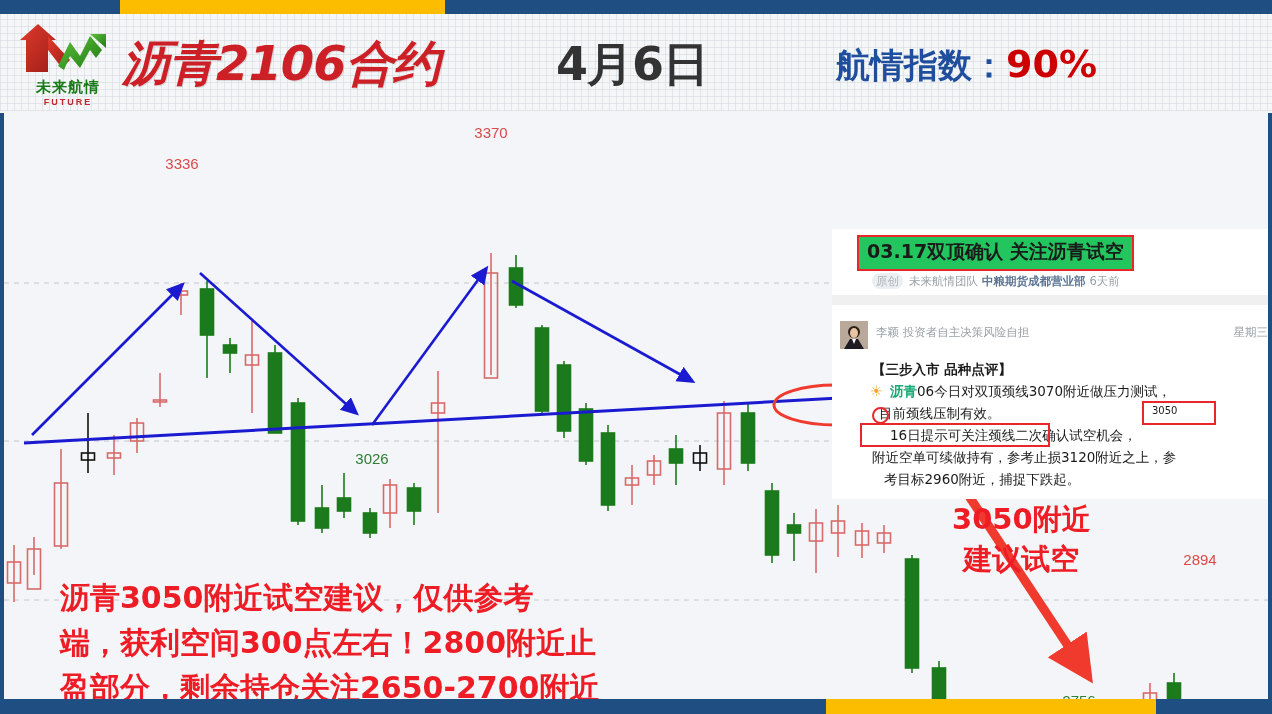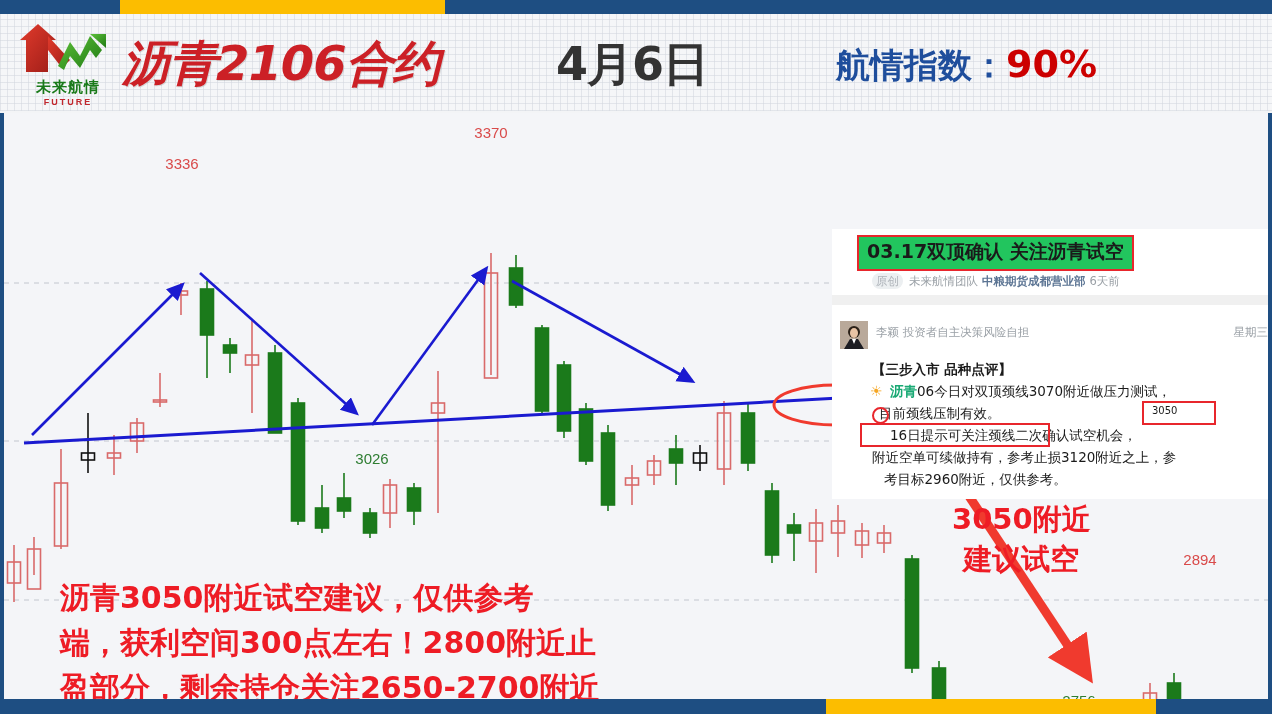--- a/index.html
+++ b/index.html
@@ -351,18 +351,18 @@
     <div class="body-line" id="bl2">
       <span class="green">沥青</span><span>06今日对双顶颈线3070附近做压力测试，</span>
     </div>
     <div class="body-line" id="bl3">目前颈线压制有效。</div>
     <div id="circle-icon"></div>
     <div class="body-line" id="bl4">16日提示可关注颈线二次确认试空机会，</div>
     <div id="price-box"></div>
     <div id="price-box-text">3050</div>
     <div id="phrase-box"></div>
     <div class="body-line" id="bl5">附近空单可续做持有，参考止损3120附近之上，参</div>
-    <div class="body-line" id="bl6">考目标2960附近，仅供参考。</div>
+    <div class="body-line" id="bl6">考目标2960附近，捕捉下跌起。</div>
   </div>
 </div>
 
 <div id="bottom-bar"></div>
 <div id="bottom-bar-accent"></div>
 
 </body></html>

